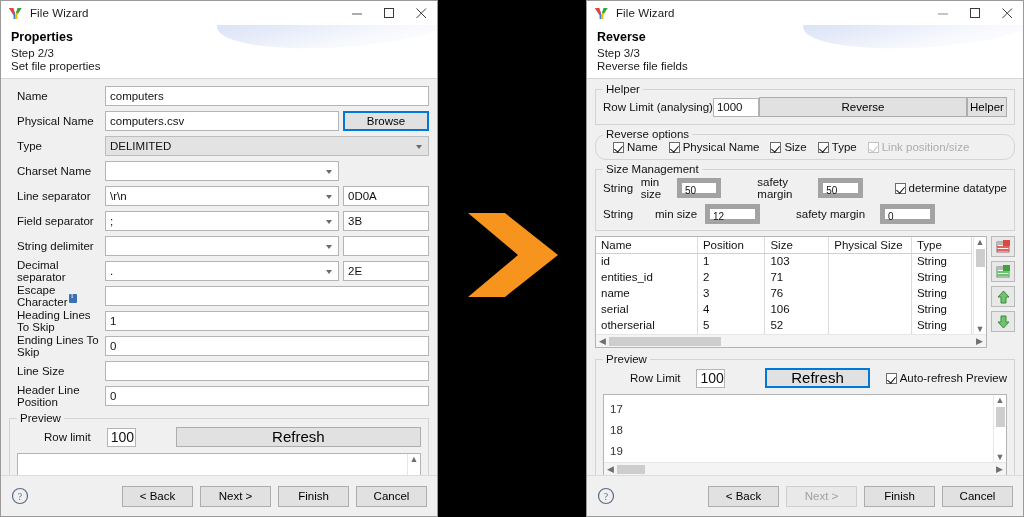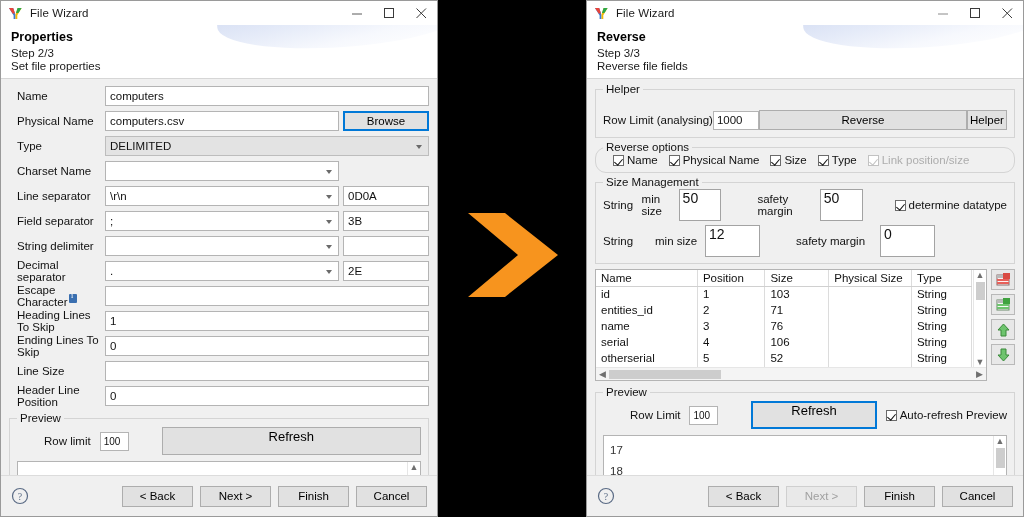--- a/index.html
+++ b/index.html
@@ -123,26 +123,26 @@
   .group {
     border: 1px solid #d4d4d4; margin-top: 4px;
     padding: 8px 7px 7px 7px; position: relative;
   }
   .group > .legend {
     position: absolute; top: -7px; left: 7px; background: #f0f0f0;
     padding: 0 3px; font-size: 11.5px; color: #111;
   }
 
   
-  .prev-row { display:flex; align-items:center; gap:9px;padding-left:27px; }
+  .prev-row { display:flex; align-items:center; gap:16px;padding-left:27px; }
   .prev-label { font-size: 11.5px; color:#111; }
   .smallbox { width: 29px; height: 19px; background:#fff; border:1px solid #b4b4b4;
-              font-size:10px; text-align:left; padding:0 3px; line-height:17px; color:#111;}
-  .refresh-btn { flex:1 1 auto; height: 28px; background:#e1e1e1; border:1px solid #adadad;
-                 font-size:13px; text-align:center; line-height:18px; color:#000;margin-left:24px; }
+              font-size:14px; text-align:left; padding:0 3px; line-height:17px; color:#111;}
+  .refresh-btn { flex:1 1 auto; height: 20px; background:#e1e1e1; border:1px solid #adadad;
+                 font-size:15px; text-align:center; line-height:18px; color:#000;margin-left:24px; }
   .refresh-btn.focused { border: 2px solid #0078d7; line-height: 16px; }
   .prev-area {
     margin-top: 6px; background:#fff; border:1px solid #b4b4b4;
     position: relative; overflow: hidden;
   }
   .prev-text { padding: 4px 6px; font-size:11.5px; color:#333; line-height: 21px;}
 
   
   .sb-v {
     position:absolute; right:0; top:0; bottom:12px; width:13px;
@@ -175,22 +175,22 @@
   .cb.checked .box::after{
     content:""; position:absolute; left:2px; top:1px; width:4px; height:7px;
     border:solid #111; border-width:0 1.6px 1.6px 0; transform: rotate(40deg);
   }
   .cb.dim { color:#adadad; }
   .cb.dim .box { border-color:#c2c2c2; }
   .cb.dim.checked .box::after { border-color:#c2c2c2; }
 
   .size-grid { display:flex; align-items:center; }
   .size-lbl { font-size:11.5px; color:#111; }
-  .szbox { width:55px; height:32px; background:#fff; border:1px solid #a3a3a3;
-           font-size:14px; padding:0 3px; line-height:16px; color:#111; }
+  .szbox { width:55px; height:20px; background:#fff; border:5px solid #a3a3a3;
+           font-size:10px; padding:0 3px; line-height:16px; color:#111; }
 
   
   .table-wrap { display:flex; gap:4px; margin-top:5px; }
   .tbl {
     flex:1 1 auto; height: 112px; background:#fff; border:1px solid #b4b4b4;
     position:relative; overflow:hidden;
   }
   table.grid { border-collapse: collapse; width: calc(100% - 14px); table-layout: fixed;}
   table.grid th, table.grid td {
     font-size:11.5px; font-weight: normal; color:#111; text-align:left;
@@ -419,21 +419,21 @@
 
     <div class="wiz-header">
       <div class="banner"></div>
       <div class="wiz-title">Reverse</div>
       <div class="wiz-step">Step 3/3</div>
       <div class="wiz-sub">Reverse file fields</div>
     </div>
 
     <div class="wiz-body">
 
-      <div class="group" style="padding:20px 7px 7px 7px;">
+      <div class="group" style="padding:7px 7px 7px 7px;">
         <span class="legend">Helper</span>
         <div class="helper-row">
           <span class="helper-label">Row Limit (analysing)</span>
           <span class="numbox">1000</span>
           <span class="wide-btn">Reverse</span>
           <span class="mini-btn">Helper</span>
         </div>
       </div>
 
       <div class="group" style="margin-top:9px; padding:6px 7px 6px 17px;border-radius:11px;">

